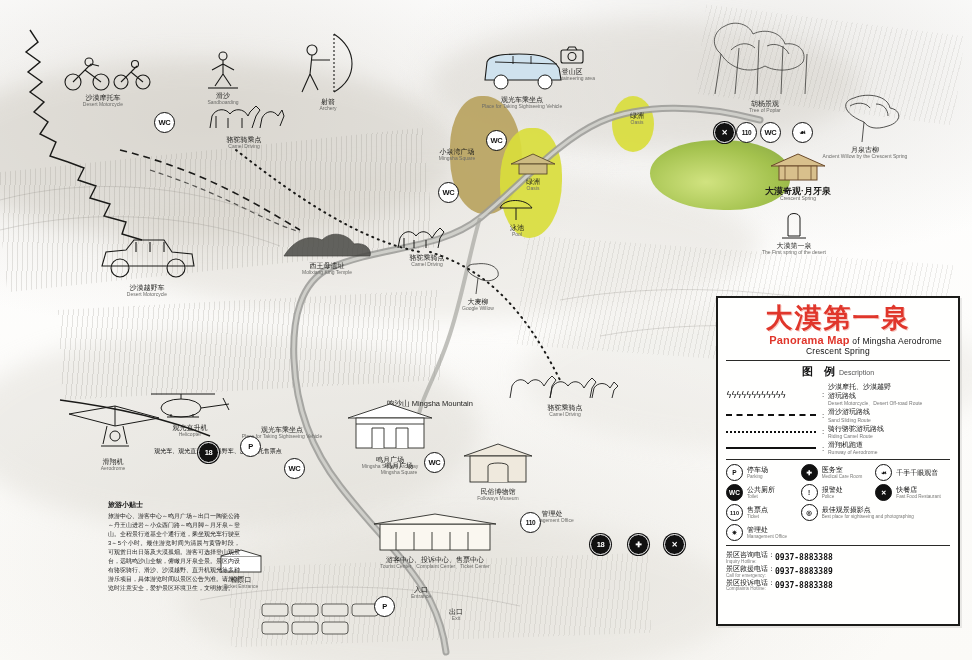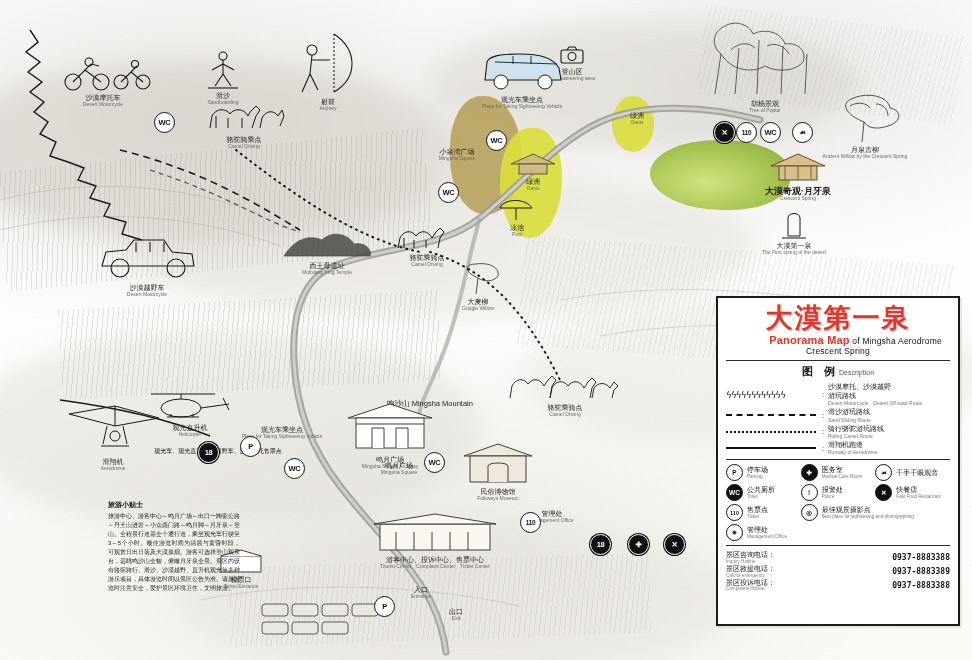--- a/index.html
+++ b/index.html
@@ -90,21 +90,21 @@
   .ic-cell .lbl{margin-left:4px;}
   .ic-cell .lbl .cn{font-size:7px;color:#111;line-height:1.1;}
   .ic-cell .lbl .en{font-size:4.6px;color:#7a7a77;line-height:1.1;}
   .mini{
     width:15px;height:15px;border-radius:50%;border:1.4px solid #111;background:#fff;
     display:flex;align-items:center;justify-content:center;font-size:6.5px;font-weight:bold;color:#111;flex:none;
   }
   .mini.filled{background:#111;color:#fff;}
 
   #legend .phones{margin-top:5px;}
-  .ph-row{display:flex;justify-content:space-between;align-items:center;margin:1px 0;}
+  .ph-row{display:flex;justify-content:flex-start;align-items:center;margin:1px 0;}
   .ph-left .cn{font-size:7px;color:#111;line-height:1.1;}
   .ph-left .en{font-size:4.6px;color:#808080;line-height:1.1;}
   .ph-num{font-size:8px;font-weight:bold;color:#111;font-family:"DejaVu Sans Mono",monospace;}
 
   
   #intro{position:absolute;left:108px;top:500px;width:132px;}
   #intro .head{font-size:7px;font-weight:bold;color:#111;margin-bottom:2px;}
   #intro p{font-size:6px;line-height:1.5;color:#222;margin:0;text-align:justify;}
 
   .label-free{position:absolute;white-space:nowrap;}

